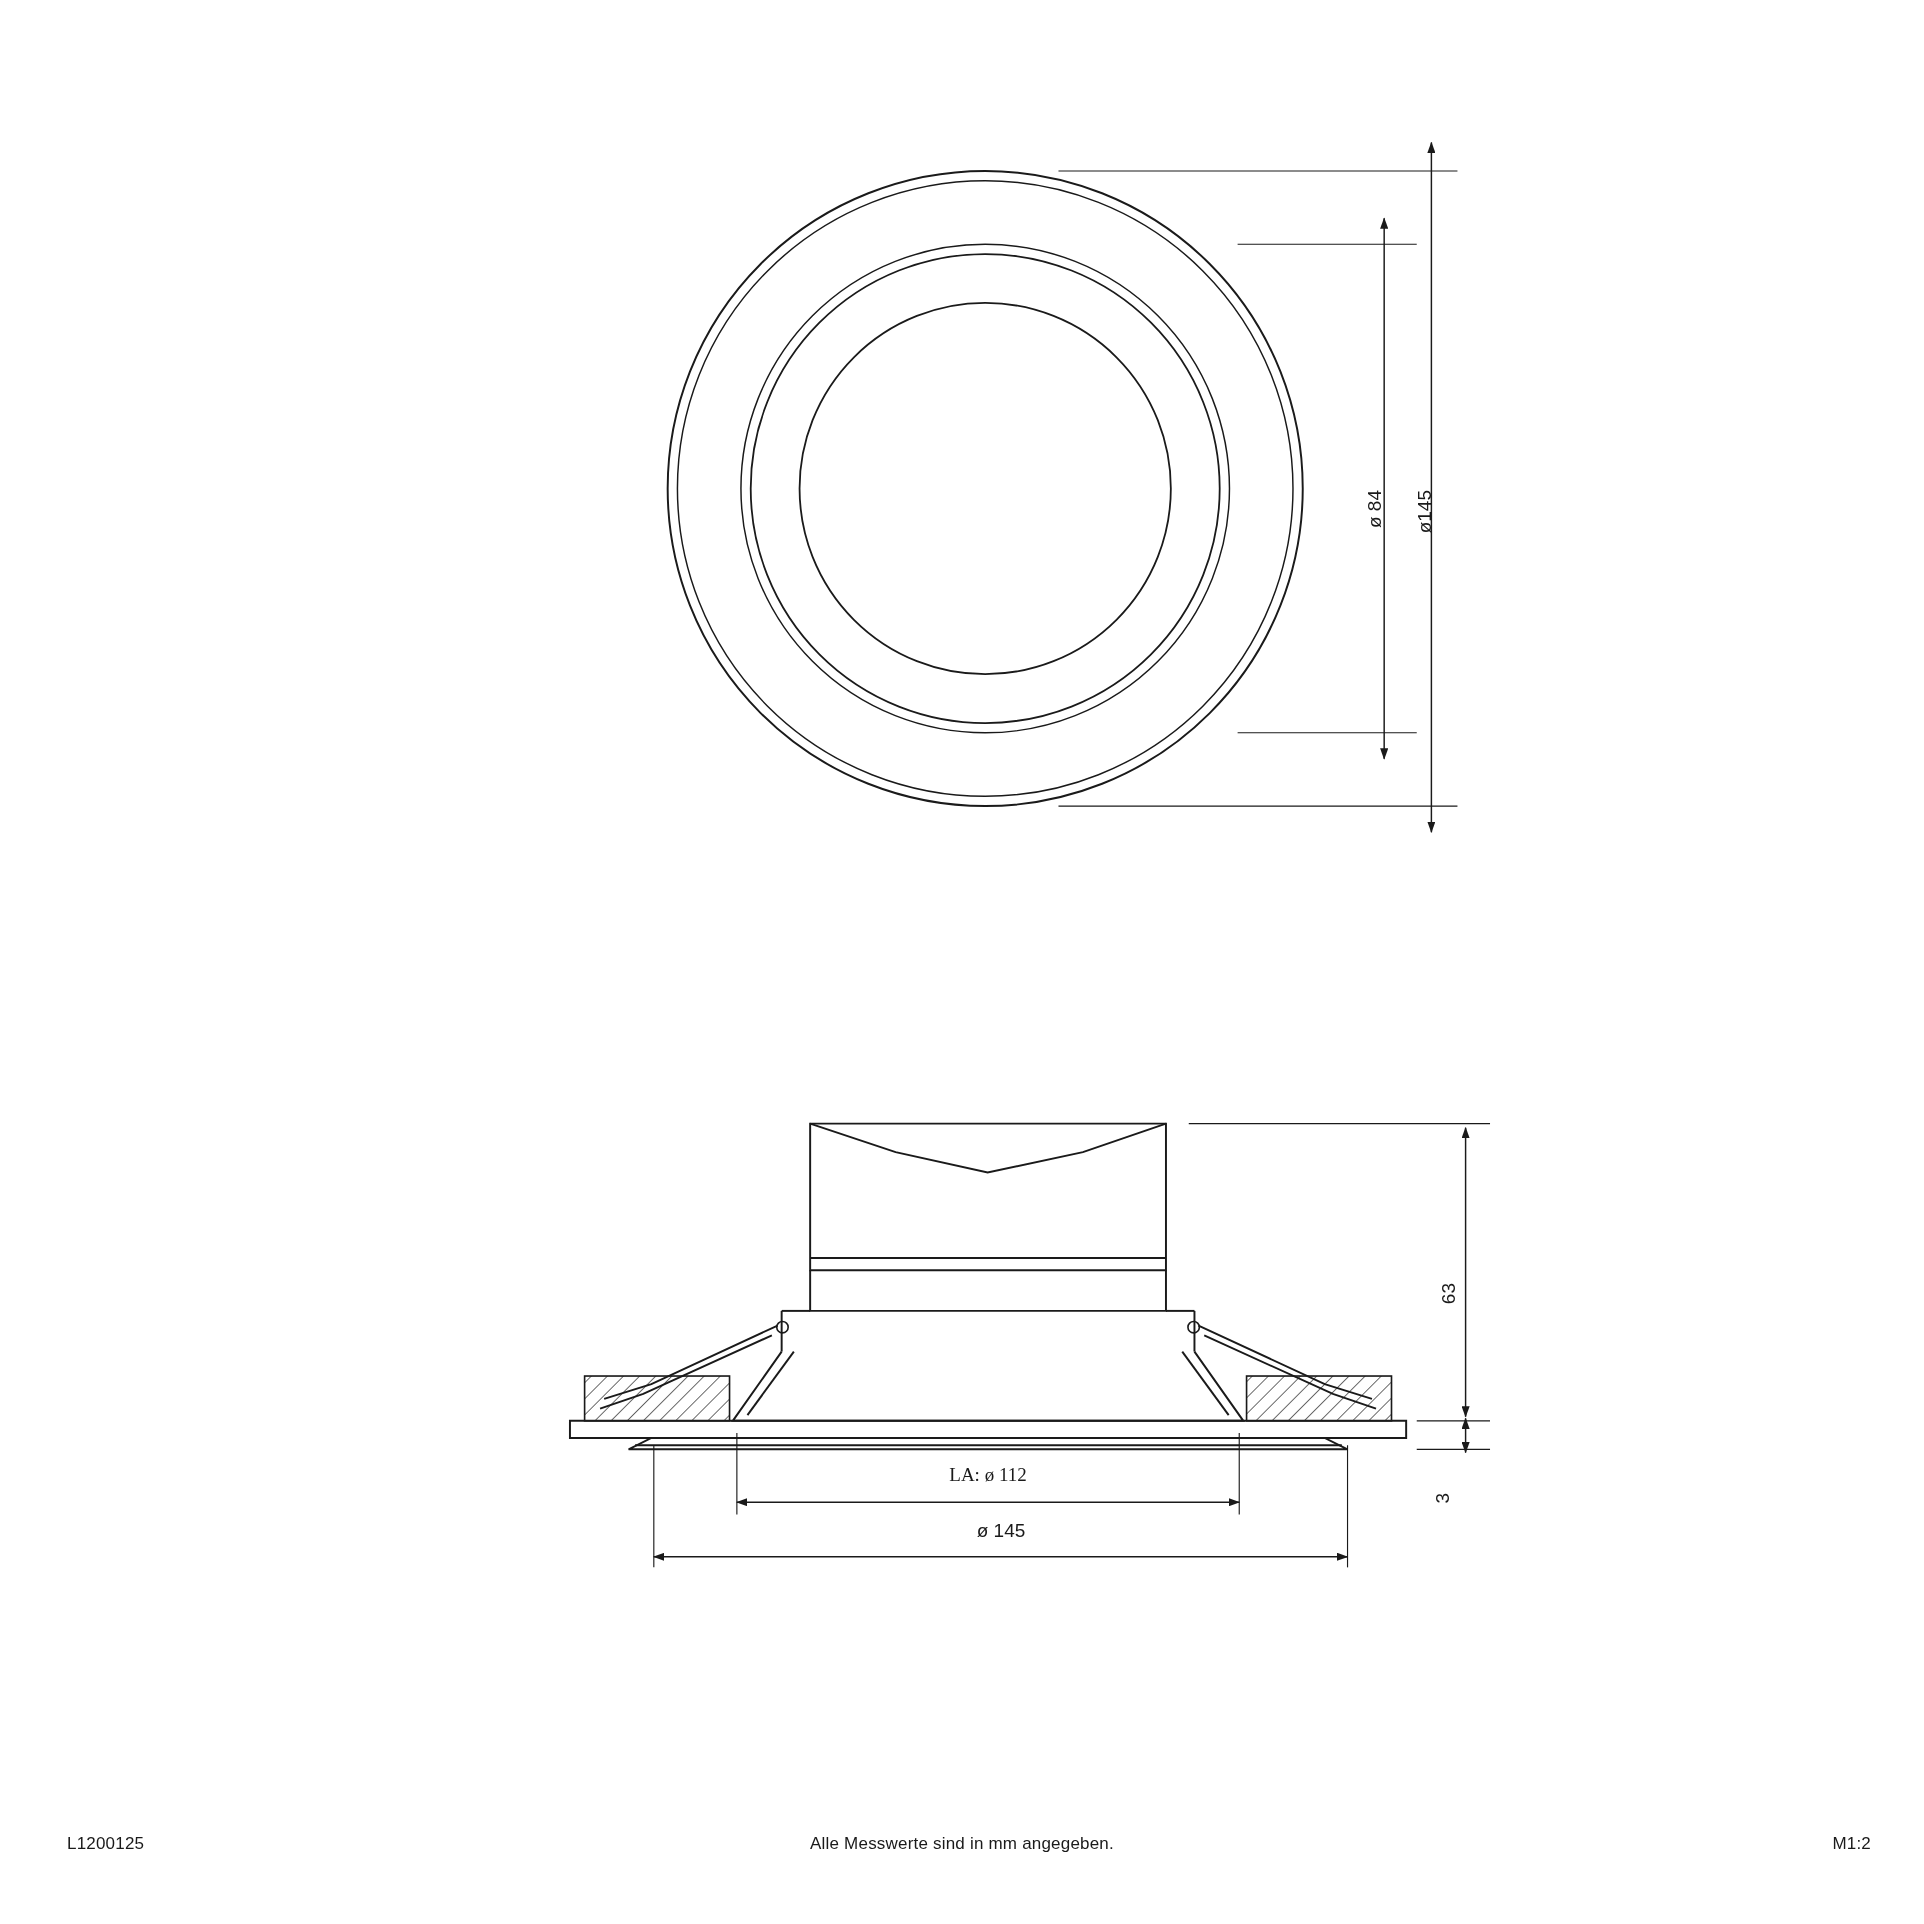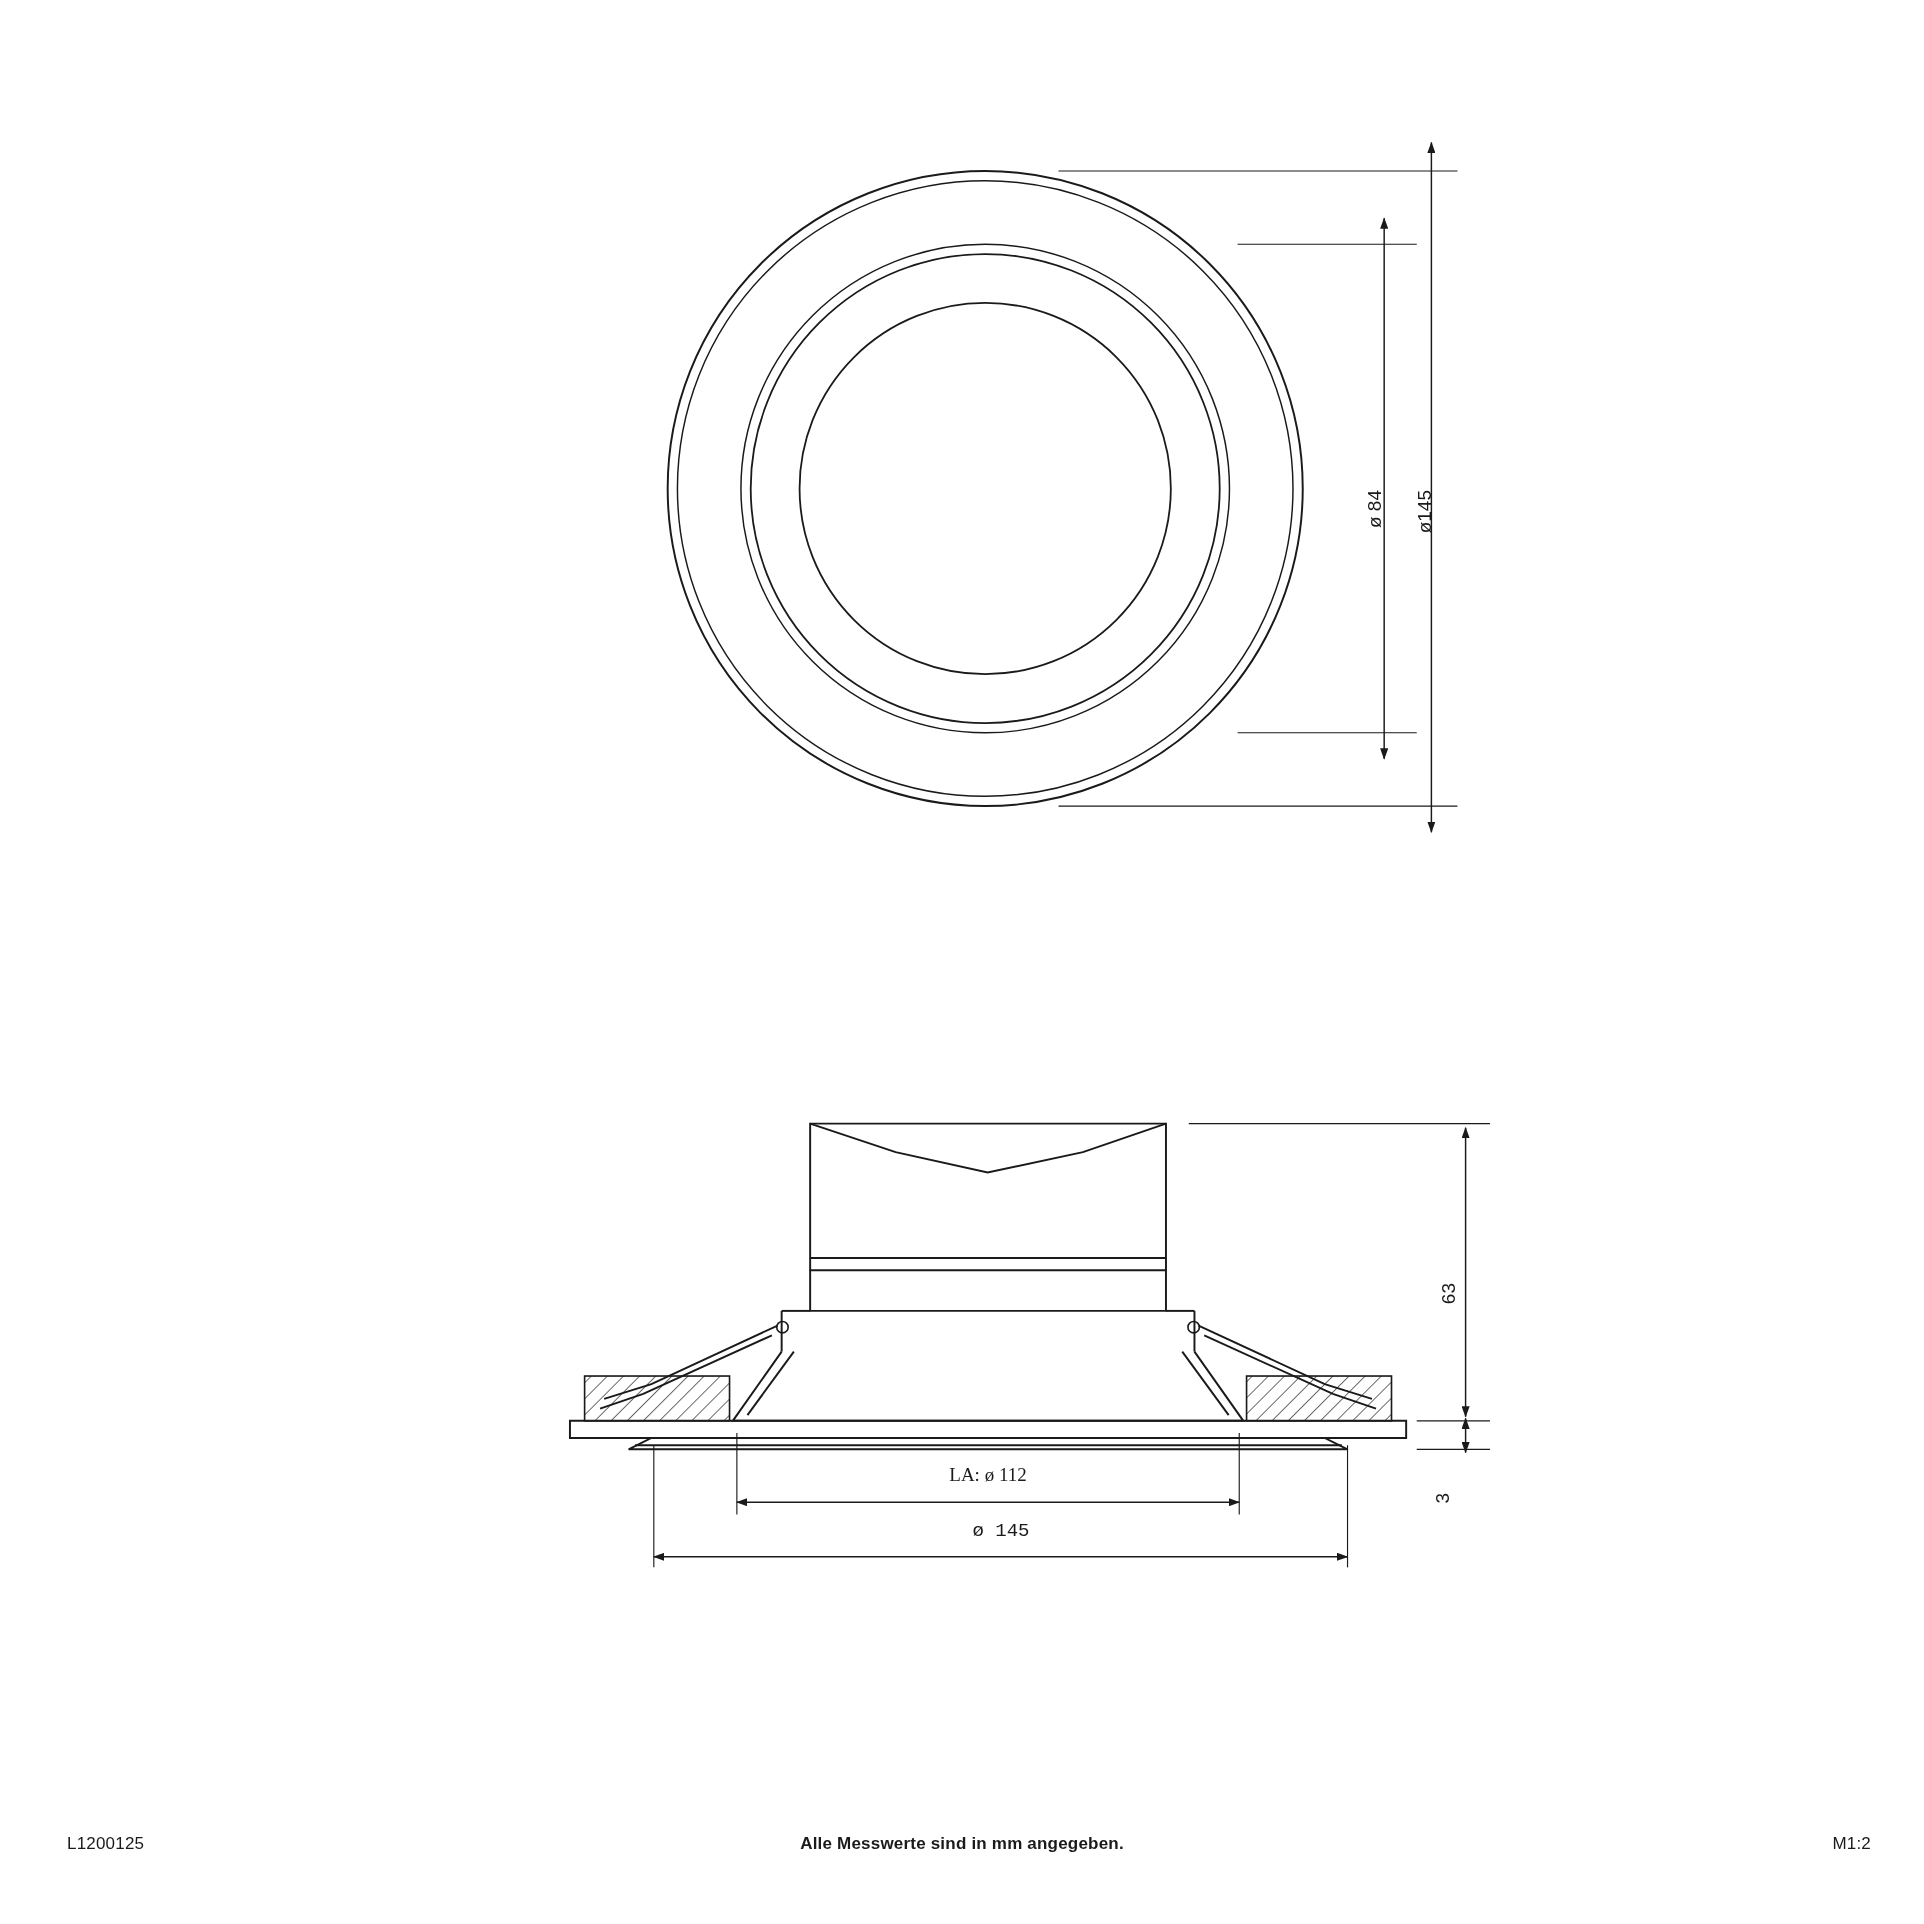--- a/index.html
+++ b/index.html
@@ -29,21 +29,21 @@
   }
   .footer-text {
     position: absolute;
     font-size: 17px;
     letter-spacing: 0.2px;
     color: #1a1a1a;
     white-space: nowrap;
     margin-top: 10px;
   }
   #footer-left  { left: 67px;  top: 1824px; }
-  #footer-center{ left: 50%;   top: 1824px; transform: translateX(-50%); font-weight: bold; }
+  #footer-center{ left: 50%;   top: 1824px; transform: translateX(-50%); }
   #footer-right { right: 53px; top: 1824px; }
   .dim-label {
     position: absolute;
     font-size: 19px;
     color: #1a1a1a;
     white-space: nowrap;
   }
   .vert {
     transform-origin: 50% 50%;
   }
@@ -154,21 +154,21 @@
   <div class="dim-label vert" style="left:1414px; top:479px; transform:rotate(-90deg) translate(-50%,-50%);">ø145</div>
 
   <div class="dim-label vert" style="left:1367px; top:479px; transform:rotate(-90deg) translate(-50%,-50%);">ø 84</div>
 
   <div class="dim-label vert" style="left:1449px; top:1272px; transform:rotate(-90deg) translate(-50%,-50%);">63</div>
 
   <div class="dim-label vert" style="left:1449px; top:1482px; transform:rotate(-90deg) translate(-50%,-50%);">3</div>
 
   <div class="dim-label" style="left:988px; top:1475px; transform:translate(-50%,-50%);font-family:Liberation Serif, serif;">LA: ø 112</div>
 
-  <div class="dim-label" style="left:1001px; top:1531px; transform:translate(-50%,-50%);font-family:Liberation Mono, monospace;">ø 145</div>
+  <div class="dim-label" style="left:1001px; top:1531px; transform:translate(-50%,-50%);">ø 145</div>
 
   <div class="footer-text" id="footer-left">L1200125</div>
 
   <div class="footer-text" id="footer-center">Alle Messwerte sind in mm angegeben.</div>
 
   <div class="footer-text" id="footer-right">M1:2</div>
 
 </div>
 
 

